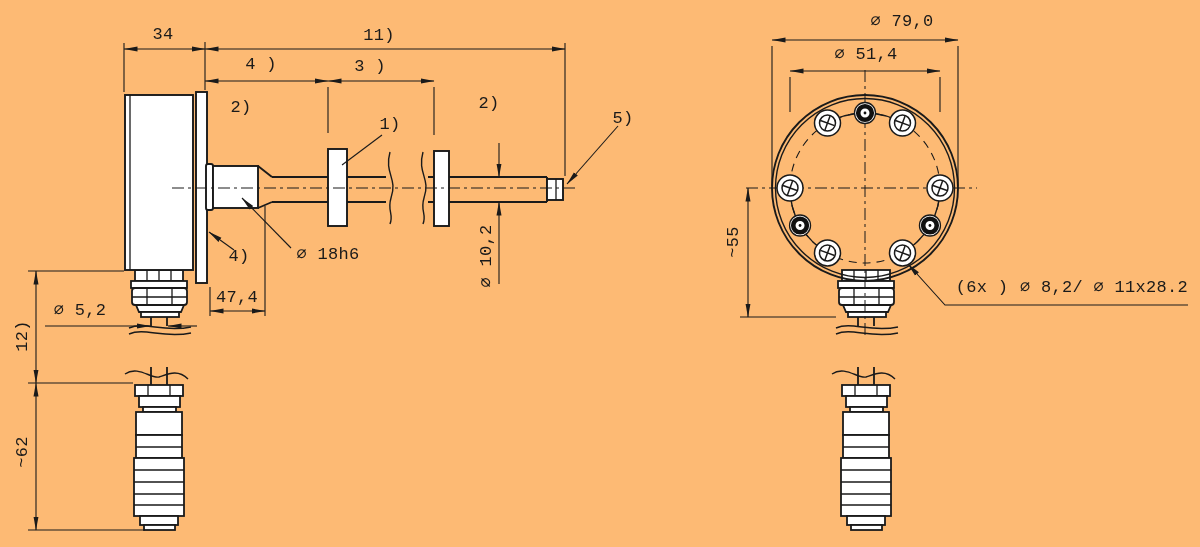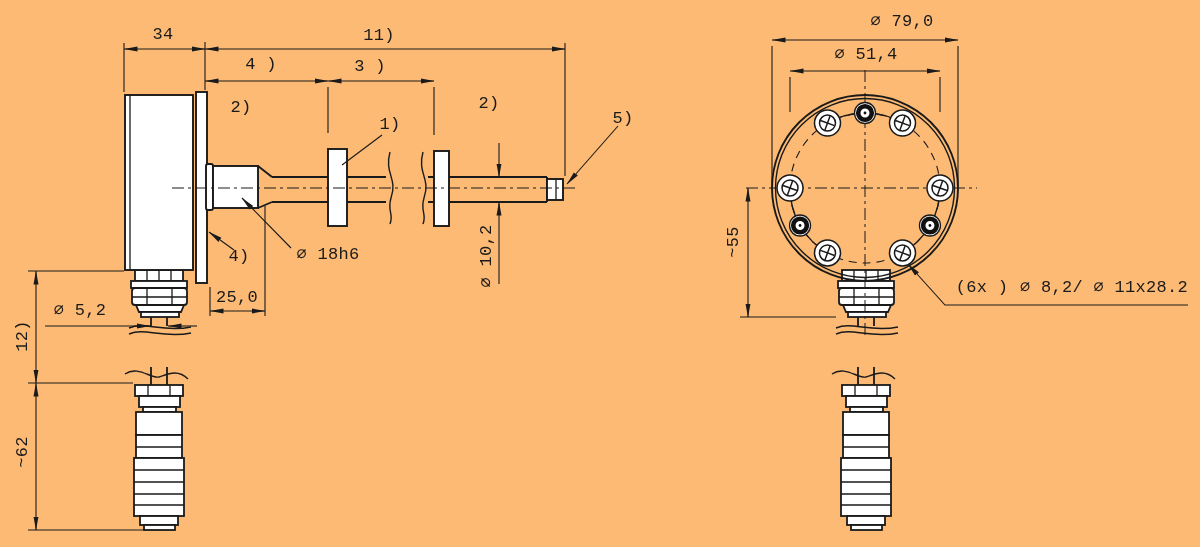--- a/index.html
+++ b/index.html
@@ -166,21 +166,21 @@
   <span class="lbl" style="left:163px;top:34px">34</span>
   <span class="lbl" style="left:379px;top:35px">11)</span>
   <span class="lbl" style="left:261px;top:64px">4 )</span>
   <span class="lbl" style="left:370px;top:66px">3 )</span>
   <span class="lbl" style="left:241px;top:107px">2)</span>
   <span class="lbl" style="left:390px;top:124px">1)</span>
   <span class="lbl" style="left:489px;top:103px">2)</span>
   <span class="lbl" style="left:623px;top:118px">5)</span>
   <span class="lbl" style="left:239px;top:256px">4)</span>
   <span class="lbl" style="left:328px;top:254px">∅ 18h6</span>
-  <span class="lbl" style="left:237px;top:297px">25,0</span>
+  <span class="lbl" style="left:237px;top:297px">47,4</span>
   <span class="lbl rot" style="left:486px;top:256px">∅ 10,2</span>
   <span class="lbl" style="left:80px;top:310px">∅ 5,2</span>
   <span class="lbl rot" style="left:22px;top:336px">12)</span>
   <span class="lbl rot" style="left:22px;top:452px">~62</span>
 
   <span class="lbl" style="left:902px;top:21px">∅ 79,0</span>
   <span class="lbl" style="left:866px;top:54px">∅ 51,4</span>
   <span class="lbl rot" style="left:733px;top:242px">~55</span>
   <span class="lbl" style="left:982px;top:287px">(6x )</span>
   <span class="lbl" style="left:1104px;top:287px">∅ 8,2/ ∅ 11x28.2</span>

